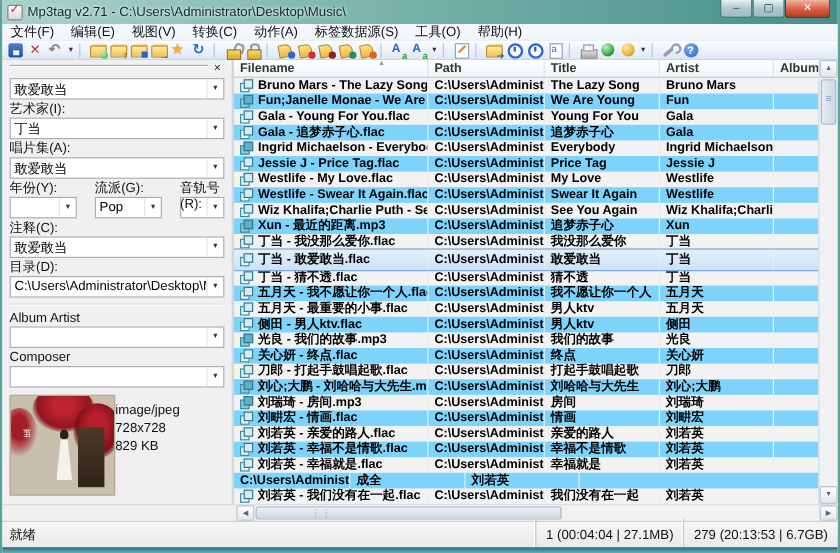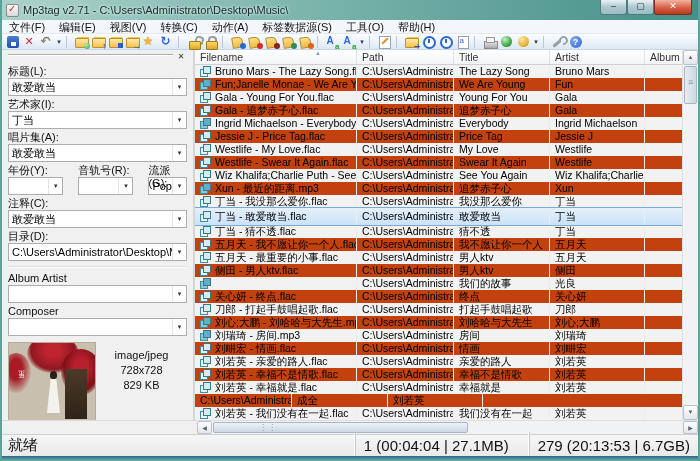--- a/index.html
+++ b/index.html
@@ -93,23 +93,23 @@
   .panel-sep { border-top:1px solid #dcdcdc; border-bottom:1px solid #fff; margin:5px 0 4px 0; }
   .artwork-row { display:flex; margin-top:6px; }
   .album-art { width:88px; height:84px; background:#c9bfae; border:1px solid #b5ab99; position:relative; overflow:hidden; flex:0 0 88px; }
   .flower1 { position:absolute; left:18px; top:-8px; width:52px; height:38px; background:radial-gradient(ellipse at 50% 40%,#c02430 20%,#8f1722 60%,transparent 75%); border-radius:50%; }
   .flower2 { position:absolute; left:52px; top:6px; width:40px; height:46px; background:radial-gradient(ellipse at 50% 40%,#b81f2c 25%,#7e1018 60%,transparent 78%); border-radius:50%; }
   .flower3 { position:absolute; left:-8px; top:10px; width:30px; height:40px; background:radial-gradient(ellipse at 50% 40%,#a51c26 30%,transparent 75%); border-radius:50%; }
   .door { position:absolute; left:56px; top:26px; width:22px; height:50px; background:linear-gradient(#4c3a28,#2e2318); }
   .woman-dress { position:absolute; left:38px; top:36px; width:13px; height:34px; background:#f4f2ec; clip-path:polygon(28% 0,72% 0,100% 100%,0 100%); }
   .woman-head { position:absolute; left:41px; top:28px; width:7px; height:8px; background:#2b2019; border-radius:50% 50% 40% 40%; }
   .art-caption { position:absolute; left:8px; top:22px; width:8px; height:30px; color:#fff; font-size:7px; line-height:8px; writing-mode:vertical-rl; opacity:.9; }
-  .art-info { flex:1; text-align:center; padding-top:6px; font-size:11px; color:#111; line-height:15px; }
-  
-  .list-area { flex:1; display:flex; flex-direction:column; background:#c2410c; min-width:0; }
+  .art-info { flex:1; text-align:left; padding-top:6px; font-size:11px; color:#111; line-height:15px; }
+  
+  .list-area { flex:1; display:flex; flex-direction:column; background:#7dd3fc; min-width:0;font-weight:bold; }
   .list-body { flex:1; display:flex; min-height:0; }
   .list-cols { flex:1; display:flex; flex-direction:column; min-width:0; }
   .list-header { height:15px; flex:0 0 15px; display:flex; background:linear-gradient(#ffffff,#f3f4f6); border-bottom:1px solid #cdd0d4; position:relative; }
   .hcell { font-size:10.5px; color:#333; padding-left:5px; line-height:15px; border-right:1px solid #e0e2e5; white-space:nowrap; overflow:hidden; }
   .sort-arrow { position:absolute; left:120px; top:0px; font-size:6px; color:#8899aa; }
   .list-rows { flex:1; overflow:hidden; }
   .lrow { height:13px; display:flex; align-items:center; }
   .lrow.alt { background:#f2f2f2; }
   .lrow.sel { background:linear-gradient(#e4f0fb,#cbe2f7); border-top:1px solid #7da7d4; border-bottom:1px solid #7da7d4; height:19px; margin:-1px 0; position:relative; z-index:2; }
   .cell { font-size:10.5px; line-height:13px; color:#000; padding-left:5px; white-space:nowrap; overflow:hidden; border-right:1px solid #ededed; height:100%; display:flex; align-items:center; }
@@ -126,21 +126,21 @@
   .sb-track { flex:1; }
   
   .bottom-scroll { height:14px; flex:0 0 14px; display:flex; }
   .bs-left { width:195px; flex:0 0 195px; background:#f0f0f0; border-top:1px solid #dadada; }
   .hscroll { flex:1; background:#f1f2f4; border-top:1px solid #dcdee0; display:flex; }
   .hs-btn { width:15px; flex:0 0 15px; background:linear-gradient(#fdfdfd,#e3e7ec); border:1px solid #b9c3cf; border-radius:2px; font-size:6px; color:#55657a; text-align:center; line-height:12px; }
   .hs-thumb { width:255px; flex:0 0 255px; margin:1px 1px; background:linear-gradient(#eef2f6,#cdd7e2); border:1px solid #a9b6c4; border-radius:2px; position:relative; }
   .hs-thumb::after { content:"⋮⋮"; position:absolute; left:45px; top:0px; color:#8a99aa; font-size:8px; letter-spacing:1px; }
   .hs-track { flex:1; }
   
-  .statusbar { height:22px; flex:0 0 22px; background:linear-gradient(#f6f6f6,#e9e9e9); border-top:1px solid #cfcfcf; display:flex; align-items:center; font-size:15px; color:#111;gap:12px; }
+  .statusbar { height:22px; flex:0 0 22px; background:linear-gradient(#f6f6f6,#e9e9e9); border-top:1px solid #cfcfcf; display:flex; align-items:center; font-size:11px; color:#111; }
   .sb-pane-left { flex:1; padding-left:6px; }
   .sb-pane { border-left:1px solid #c8c8c8; box-shadow:-1px 0 0 #fff; padding:4px 8px; text-align:left; line-height:20px; white-space:nowrap; }
   .bottom-edge { height:5px; flex:0 0 5px; background:linear-gradient(#35608c,#4b9a91 60%,#6fb0a8); }
 </style>
 </head>
 <body>
 
 <div class="window">
 
   <div class="titlebar">
@@ -207,21 +207,20 @@
     </div>
 
   <div class="main">
 
     <div class="tag-panel">
       <div class="panel-grip">
         <span class="panel-close">✕</span>
       </div>
       <div id="tp-top">
           <div class="fld">
-            <div class="lab">标题(L):</div>
             <div class="combo">
               <span class="val">敢爱敢当</span>
               <span class="arr">▾</span>
             </div>
           </div>
           <div class="fld">
             <div class="lab">艺术家(I):</div>
             <div class="combo">
               <span class="val">丁当</span>
               <span class="arr">▾</span>
@@ -237,30 +236,30 @@
         </div>
       <div class="fld-row" id="tp-inline">
           <div class="fld">
             <div class="lab">年份(Y):</div>
             <div class="combo">
               <span class="val"></span>
               <span class="arr">▾</span>
             </div>
           </div>
           <div class="fld">
+            <div class="lab">流派(G):</div>
+            <div class="combo">
+              <span class="val">Pop</span>
+              <span class="arr">▾</span>
+            </div>
+          </div>
+          <div class="fld">
             <div class="lab">音轨号(R):</div>
             <div class="combo">
               <span class="val"></span>
-              <span class="arr">▾</span>
-            </div>
-          </div>
-          <div class="fld">
-            <div class="lab">流派(G):</div>
-            <div class="combo">
-              <span class="val">Pop</span>
               <span class="arr">▾</span>
             </div>
           </div>
         </div>
       <div id="tp-mid">
           <div class="fld">
             <div class="lab">注释(C):</div>
             <div class="combo">
               <span class="val">敢爱敢当</span>
               <span class="arr">▾</span>
@@ -477,20 +476,21 @@
                   <span>侧田 - 男人ktv.flac</span>
                 </span>
                 <span class="cell w-path">C:\Users\Administrat...</span>
                 <span class="cell w-title">男人ktv</span>
                 <span class="cell w-artist">侧田</span>
                 <span class="cell w-album"></span>
               </div>
               <div class="lrow alt">
                 <span class="cell w-fn">
                   <span class="ficon mp3"></span>
+                  <span>光良 - 我们的故事.mp3</span>
                 </span>
                 <span class="cell w-path">C:\Users\Administrat...</span>
                 <span class="cell w-title">我们的故事</span>
                 <span class="cell w-artist">光良</span>
                 <span class="cell w-album"></span>
               </div>
               <div class="lrow">
                 <span class="cell w-fn">
                   <span class="ficon flac"></span>
                   <span>关心妍 - 终点.flac</span>

